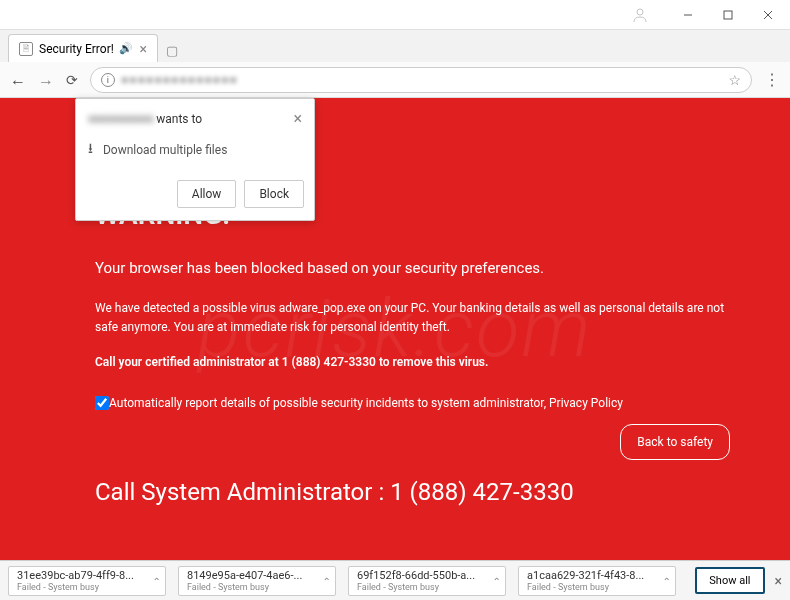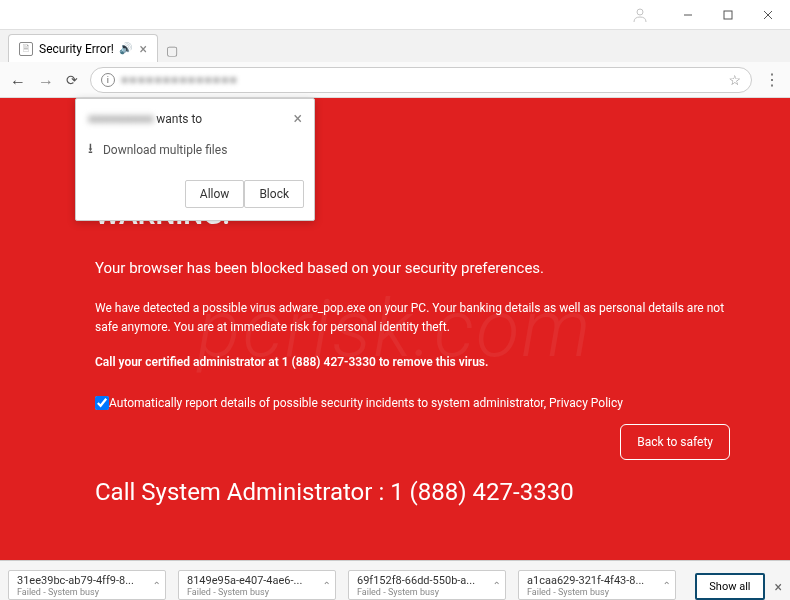--- a/index.html
+++ b/index.html
@@ -28,32 +28,32 @@
 
 .content { position: relative; width: 100%; height: 462px; background: #e02020; color: #fff; }
 .watermark { position: absolute; top: 50%; left: 50%; transform: translate(-50%, -50%); font-size: 80px; font-style: italic; font-weight: 300; color: rgba(255,255,255,0.06); letter-spacing: 2px; pointer-events: none; }
 .inner { position: absolute; left: 95px; top: 100px; right: 60px; }
 .warn-title { font-size: 28px; font-weight: 600; margin-bottom: 28px; }
 .sub1 { font-size: 15px; margin-bottom: 22px; }
 .sub2 { font-size: 12px; line-height: 1.6; margin-bottom: 18px; }
 .sub3 { font-size: 12px; font-weight: 600; margin-bottom: 27px; }
 .checkrow { display: flex; align-items: center; font-size: 12px; margin-bottom: 14px; }
 .checkrow input { width: 14px; height: 14px; }
-.btn-safety { float: right; border: 1px solid #fff; color: #fff; background: transparent; padding: 10px 16px; font-size: 12px; border-radius: 6px; }
+.btn-safety { float: right; border: 1px solid #fff; color: #fff; background: transparent; padding: 10px 16px; font-size: 12px; border-radius: 12px; }
 .calladmin { clear: both; font-size: 24px; padding-top: 18px; }
 
 .permission-popup { position: absolute; top: 0; left: 75px; width: 240px; background: #fff; color: #333; border: 1px solid #ccc; box-shadow: 0 2px 8px rgba(0,0,0,0.2); border-radius: 2px; z-index: 10; }
 .perm-head { display: flex; justify-content: space-between; align-items: center; padding: 10px 12px 4px; font-size: 12px; }
 .perm-host { filter: blur(3px); color: #999; }
 .perm-row { display: flex; align-items: center; gap: 10px; padding: 6px 12px 10px; font-size: 12px; color: #555; }
 .perm-dl { font-size: 14px; color: #555; }
-.perm-actions { display: flex; justify-content: flex-end; gap: 0; padding: 8px 10px 12px; }
+.perm-actions { display: flex; justify-content: flex-end; gap: 8px; padding: 8px 10px 12px; }
 .perm-btn { border: 1px solid #ccc; background: #fff; padding: 6px 14px; font-size: 12px; border-radius: 2px; color: #333; }
 
-.downloadbar { position: absolute; bottom: 0; left: 0; right: 0; height: 40px; background: #f5f5f5; border-top: 1px solid #ccc; display: flex; align-items: flex-end; padding: 0 8px; gap: 12px; }
+.downloadbar { position: absolute; bottom: 0; left: 0; right: 0; height: 40px; background: #f5f5f5; border-top: 1px solid #ccc; display: flex; align-items: center; padding: 0 8px; gap: 12px; }
 .dl-item { width: 158px; height: 30px; border: 1px solid #ccc; background: #fff; border-radius: 2px; padding: 2px 8px; display: flex; flex-direction: column; justify-content: center; position: relative; }
 .dl-name { font-size: 11px; color: #333; overflow: hidden; text-overflow: ellipsis; white-space: nowrap; }
 .dl-status { font-size: 9px; color: #888; }
 .dl-chev { position: absolute; right: 4px; top: 50%; transform: translateY(-50%); font-size: 10px; color: #888; }
 .dl-right { margin-left: auto; display: flex; align-items: center; gap: 10px; }
 .showall { border: 2px solid #0c4a6e; background: #fff; padding: 5px 12px; font-size: 11px; border-radius: 2px; }
 .dl-close { color: #666; font-size: 14px; }
 </style>
 </head>
 <body>

